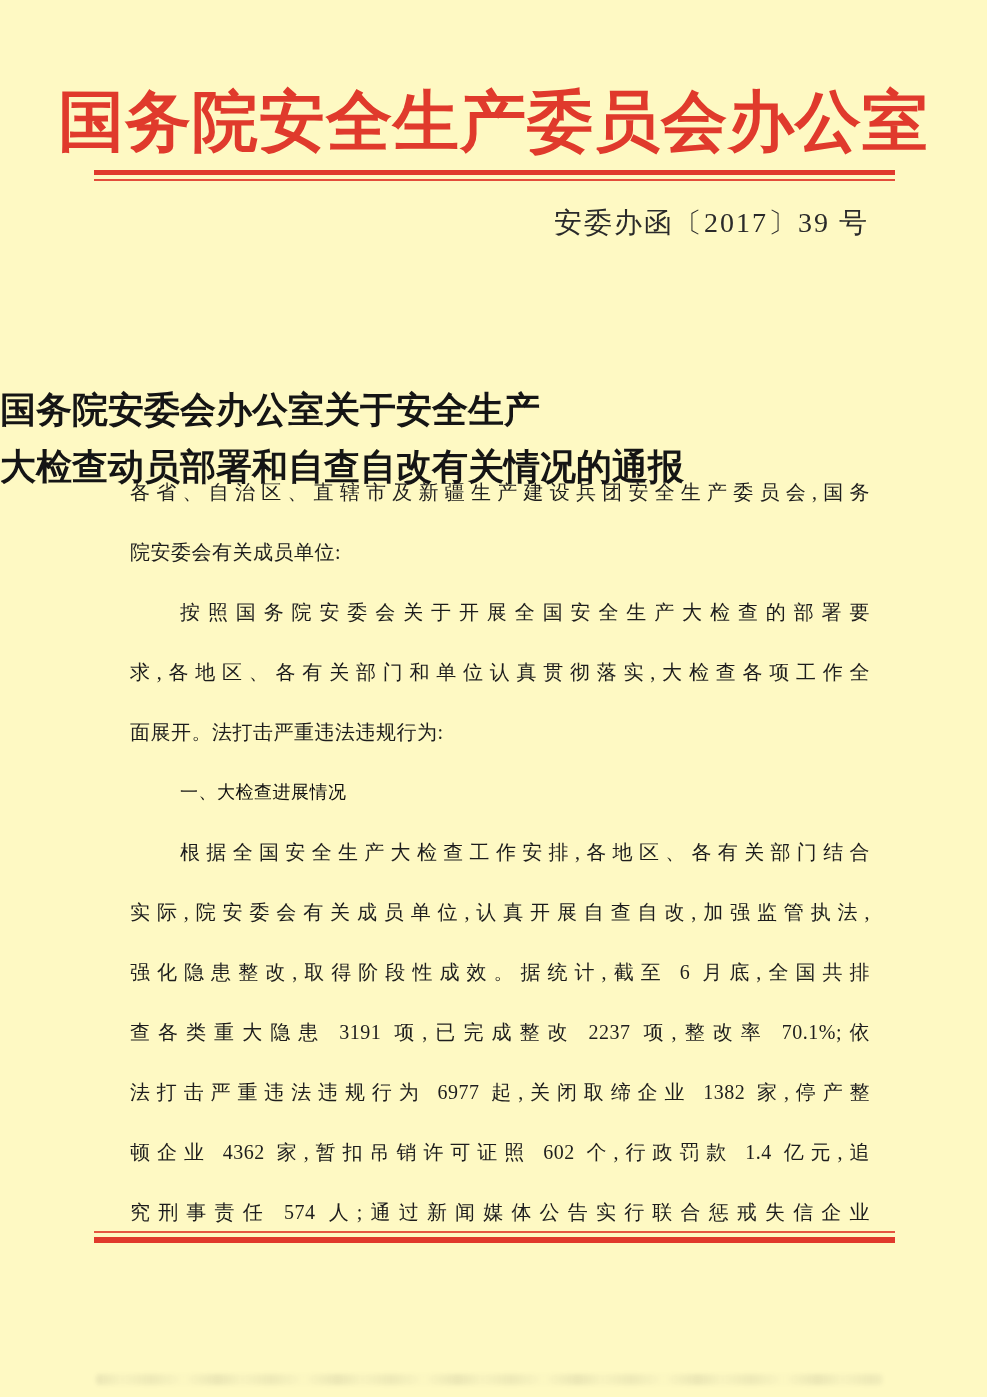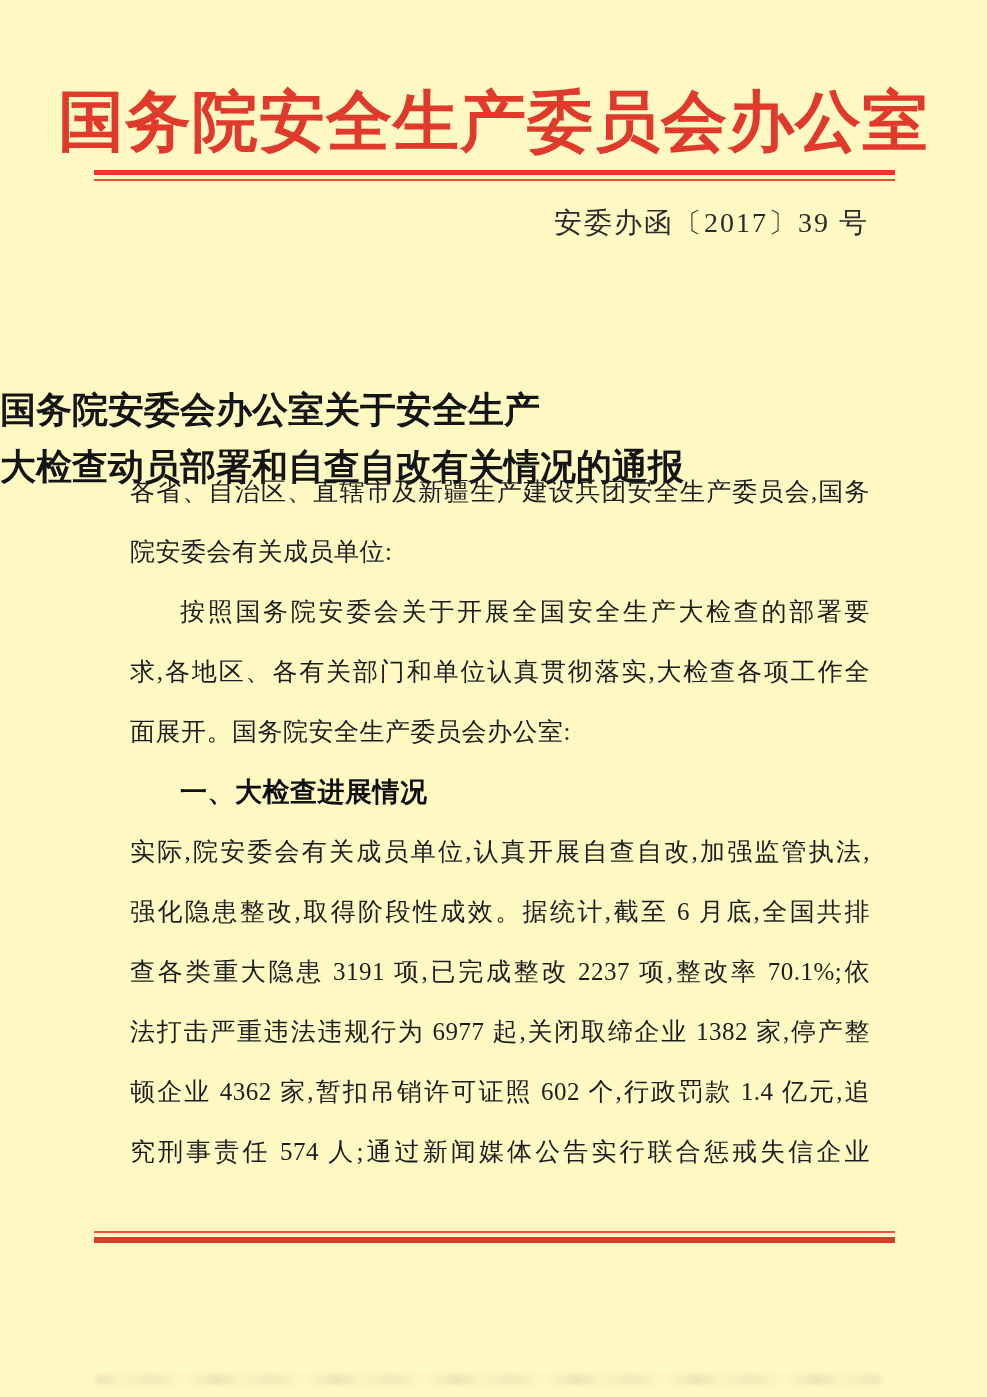--- a/index.html
+++ b/index.html
@@ -57,34 +57,34 @@
     margin-top: 44px;
   }
 
   .doc-body {
     position: absolute;
     top: 462px;
     left: 130px;
     width: 740px;
   }
   .line {
-    font-size: 25px;
+    font-size: 20px;
     height: 60px;
     line-height: 60px;
     letter-spacing: 0.5px;
     color: #1d1d1d;
     overflow: hidden;
     word-break: break-all;
   }
   .line.stretch { text-align: justify; text-align-last: justify; }
   .line.indent { padding-left: 50px; }
   .line.heading {
     font-family: "Liberation Sans", sans-serif;
-    font-weight: bold;
-    font-size: 27px;
+    font-weight: normal;
+    font-size: 18px;
     color: #0f0f0f;
   }
 
   .rule-bottom { position: absolute; top: 1231px; left: 94px; right: 92px; }
   .rule-bottom .thin  { height: 2px; background: var(--accent, #e03a2c); opacity: 0.85; }
   .rule-bottom .thick { height: 6px; margin-top: 4px; background: var(--accent, #e03a2c); }
 
   .scan-noise {
     position: absolute;
     top: 1374px;
@@ -117,22 +117,23 @@
   <div class="title">
     <div>国务院安委会办公室关于安全生产</div>
     <div>大检查动员部署和自查自改有关情况的通报</div>
   </div>
 
   <div class="doc-body" id="doc-body">
       <div class="line stretch">各省、自治区、直辖市及新疆生产建设兵团安全生产委员会,国务</div>
       <div class="line">院安委会有关成员单位:</div>
       <div class="line indent stretch">按照国务院安委会关于开展全国安全生产大检查的部署要</div>
       <div class="line stretch">求,各地区、各有关部门和单位认真贯彻落实,大检查各项工作全</div>
-      <div class="line">面展开。国务院安全生产委员会办公室:</div>
+      <div class="line">面展开。法打击严重违法违规行为:</div>
       <div class="line heading indent">一、大检查进展情况</div>
+      <div class="line indent stretch">根据全国安全生产大检查工作安排,各地区、各有关部门结合</div>
       <div class="line stretch">实际,院安委会有关成员单位,认真开展自查自改,加强监管执法,</div>
       <div class="line stretch">强化隐患整改,取得阶段性成效。据统计,截至 6 月底,全国共排</div>
       <div class="line stretch">查各类重大隐患 3191 项,已完成整改 2237 项,整改率 70.1%;依</div>
       <div class="line stretch">法打击严重违法违规行为 6977 起,关闭取缔企业 1382 家,停产整</div>
       <div class="line stretch">顿企业 4362 家,暂扣吊销许可证照 602 个,行政罚款 1.4 亿元,追</div>
       <div class="line stretch">究刑事责任 574 人;通过新闻媒体公告实行联合惩戒失信企业</div>
     </div>
 
   <div class="rule-bottom">
     <div class="thin"></div>

